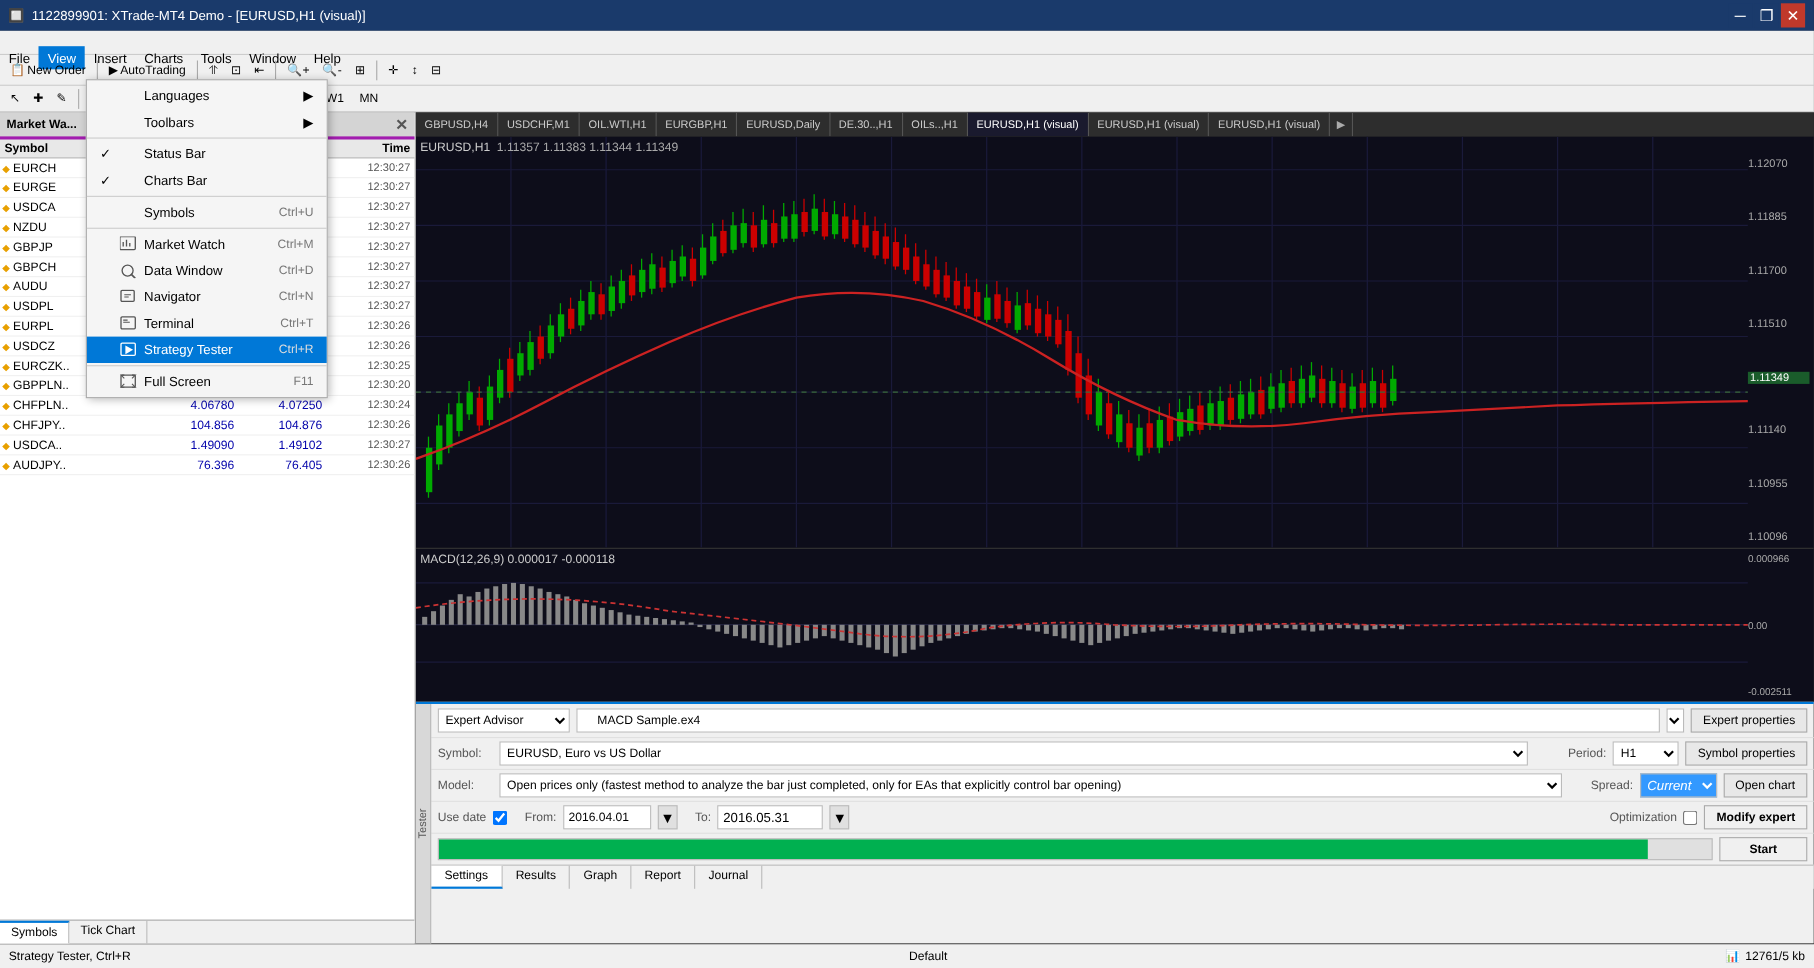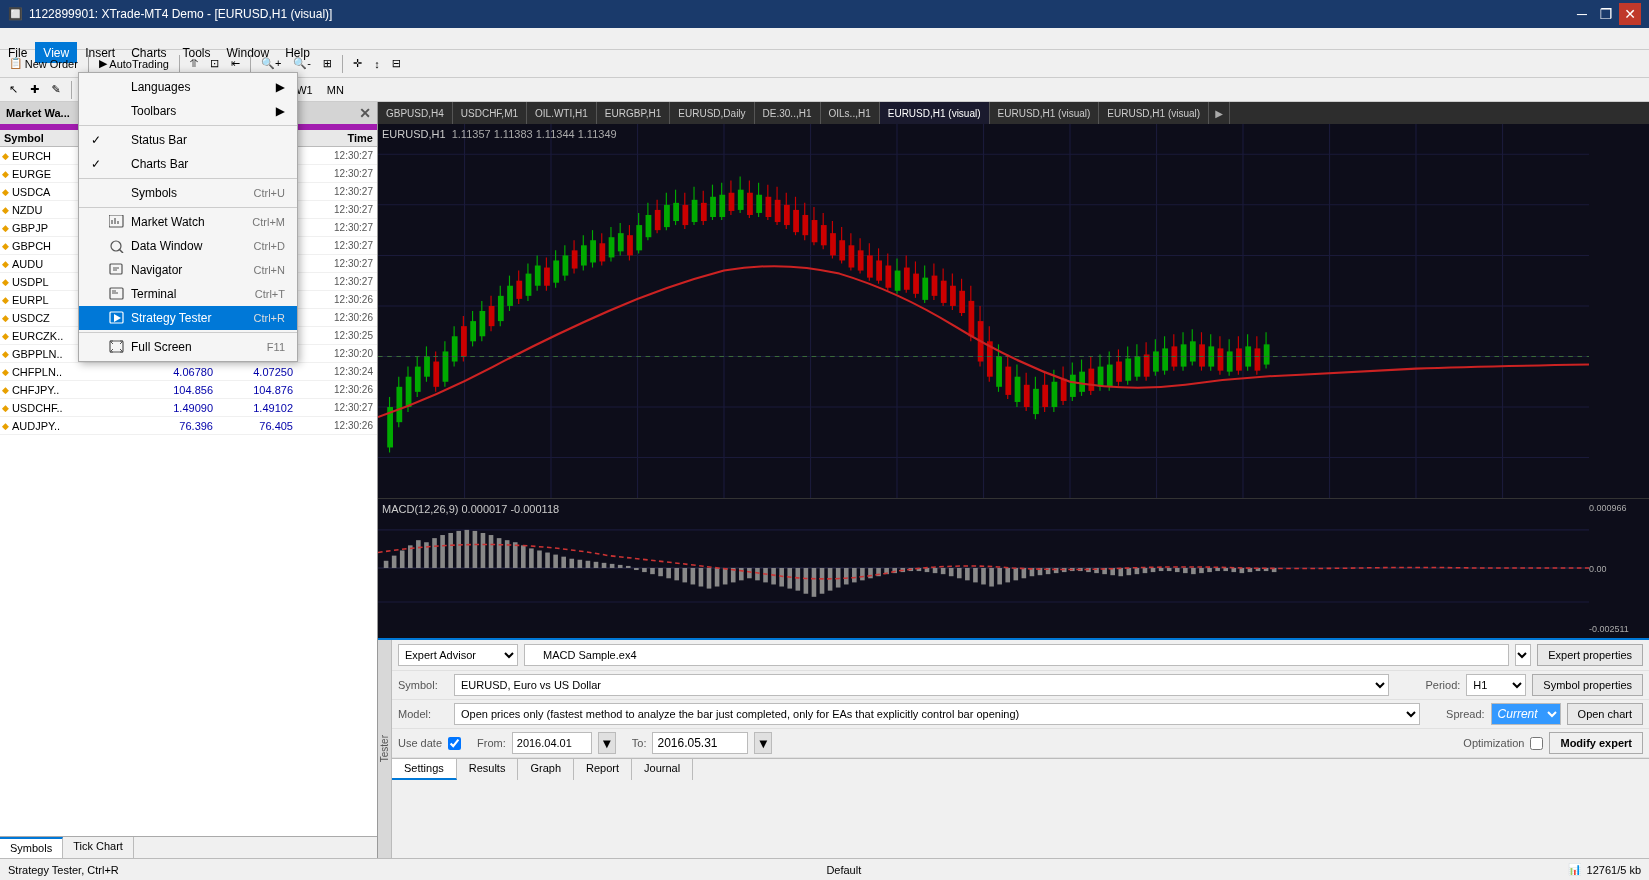--- a/index.html
+++ b/index.html
@@ -100,21 +100,21 @@
       border-right: 1px solid #999;
       display: flex;
       flex-direction: column;
       overflow: hidden;
     }
     .panel-title {
       background: #d4d4d4;
       padding: 3px 6px;
       font-size: 11px;
       font-weight: bold;
-      border-bottom: 6px solid #a21caf;
+      border-bottom: 3px solid #a21caf;
       display: flex;
       justify-content: space-between;
       align-items: center;
     }
     .panel-close { cursor: pointer; font-size: 14px; color: #555; }
     .mw-header {
       display: flex;
       background: #e8e8e8;
       border-bottom: 1px solid #bbb;
       font-size: 11px;
@@ -492,21 +492,21 @@
           <span class="diamond">◆</span>
           <span>CHFJPY..</span>
         </div>
         <div class="mw-bid">104.856</div>
         <div class="mw-ask">104.876</div>
         <div class="mw-time">12:30:26</div>
       </div>
         <div class="mw-row">
         <div class="mw-symbol">
           <span class="diamond">◆</span>
-          <span>USDCHF..</span>
+          <span>USDCA..</span>
         </div>
         <div class="mw-bid">1.49090</div>
         <div class="mw-ask">1.49102</div>
         <div class="mw-time">12:30:27</div>
       </div>
         <div class="mw-row">
         <div class="mw-symbol">
           <span class="diamond">◆</span>
           <span>AUDJPY..</span>
         </div>
@@ -537,20 +537,30 @@
       <div class="chart-tab" style="color:#aaa; padding: 2px 6px;">▶</div>
     </div>
 
     <div class="chart-wrapper">
       <div style="flex:1; position:relative; background:#0d0d1a; overflow:hidden;">
         <div class="chart-info">
           <span>EURUSD,H1&nbsp;</span>
           <span style="color:#aaa;">1.11357  1.11383  1.11344  1.11349</span>
         </div>
 
+        <div style="position:absolute; right:2px; top:0; bottom:0; width:60px; display:flex; flex-direction:column; justify-content:space-between; padding:20px 2px 4px; color:#aaa; font-size:10px;">
+          <span>1.12070</span>
+          <span>1.11885</span>
+          <span>1.11700</span>
+          <span>1.11510</span>
+          <span style="background:#1a5c2b; color:#fff; padding: 0 2px;">1.11349</span>
+          <span>1.11140</span>
+          <span>1.10955</span>
+          <span>1.10096</span>
+        </div>
 
         <svg style="position:absolute; left:0; top:0; right:60px; bottom:0; width:calc(100% - 60px); height:100%;" viewBox="0 0 1050 370" preserveAspectRatio="none">
 
           <line x1="0" y1="30" x2="1050" y2="30" stroke="#1a1a3a" stroke-width="1"></line>
           <line x1="0" y1="80" x2="1050" y2="80" stroke="#1a1a3a" stroke-width="1"></line>
           <line x1="0" y1="130" x2="1050" y2="130" stroke="#1a1a3a" stroke-width="1"></line>
           <line x1="0" y1="180" x2="1050" y2="180" stroke="#1a1a3a" stroke-width="1"></line>
           <line x1="0" y1="230" x2="1050" y2="230" stroke="#1a1a3a" stroke-width="1"></line>
           <line x1="0" y1="280" x2="1050" y2="280" stroke="#1a1a3a" stroke-width="1"></line>
           <line x1="0" y1="330" x2="1050" y2="330" stroke="#1a1a3a" stroke-width="1"></line>
@@ -969,20 +979,26 @@
             <button style="border:1px solid #bbb; background:#e0e0e0; height:22px; width:18px; padding:0; cursor:pointer;">▼</button>
             <span style="font-size:11px; color:#555; margin-left:10px;">To:</span>
             <input type="text" value="2016.05.31" style="border: 1px solid rgb(187, 187, 187); background: rgb(255, 255, 255); padding: 1px 4px; font-size: 12px; height: 22px; width: 96px;">
             <button style="border:1px solid #bbb; background:#e0e0e0; height:22px; width:18px; padding:0; cursor:pointer;">▼</button>
             <span style="flex:1;"></span>
             <span style="font-size:11px; color:#555;">Optimization</span>
             <input type="checkbox" style="margin: 0px;">
             <button class="tester-btn primary">Modify expert</button>
           </div>
 
+          <div style="display:flex; align-items:center; padding: 3px 6px; gap:6px;">
+            <div style="flex:1; height:20px; background:#e0e0e0; border:1px solid #bbb; overflow:hidden;">
+              <div style="width:95%; height:100%; background:#00b050;"></div>
+            </div>
+            <button class="tester-btn primary" style="font-weight:bold; min-width:80px;">Start</button>
+          </div>
 
           <div style="display:flex; border-top:1px solid #bbb; background:#f0f0f0; height:22px;">
             <div class="tester-tab active">Settings</div>
             <div class="tester-tab">Results</div>
             <div class="tester-tab">Graph</div>
             <div class="tester-tab">Report</div>
             <div class="tester-tab">Journal</div>
           </div>
         </div>
       </div>

